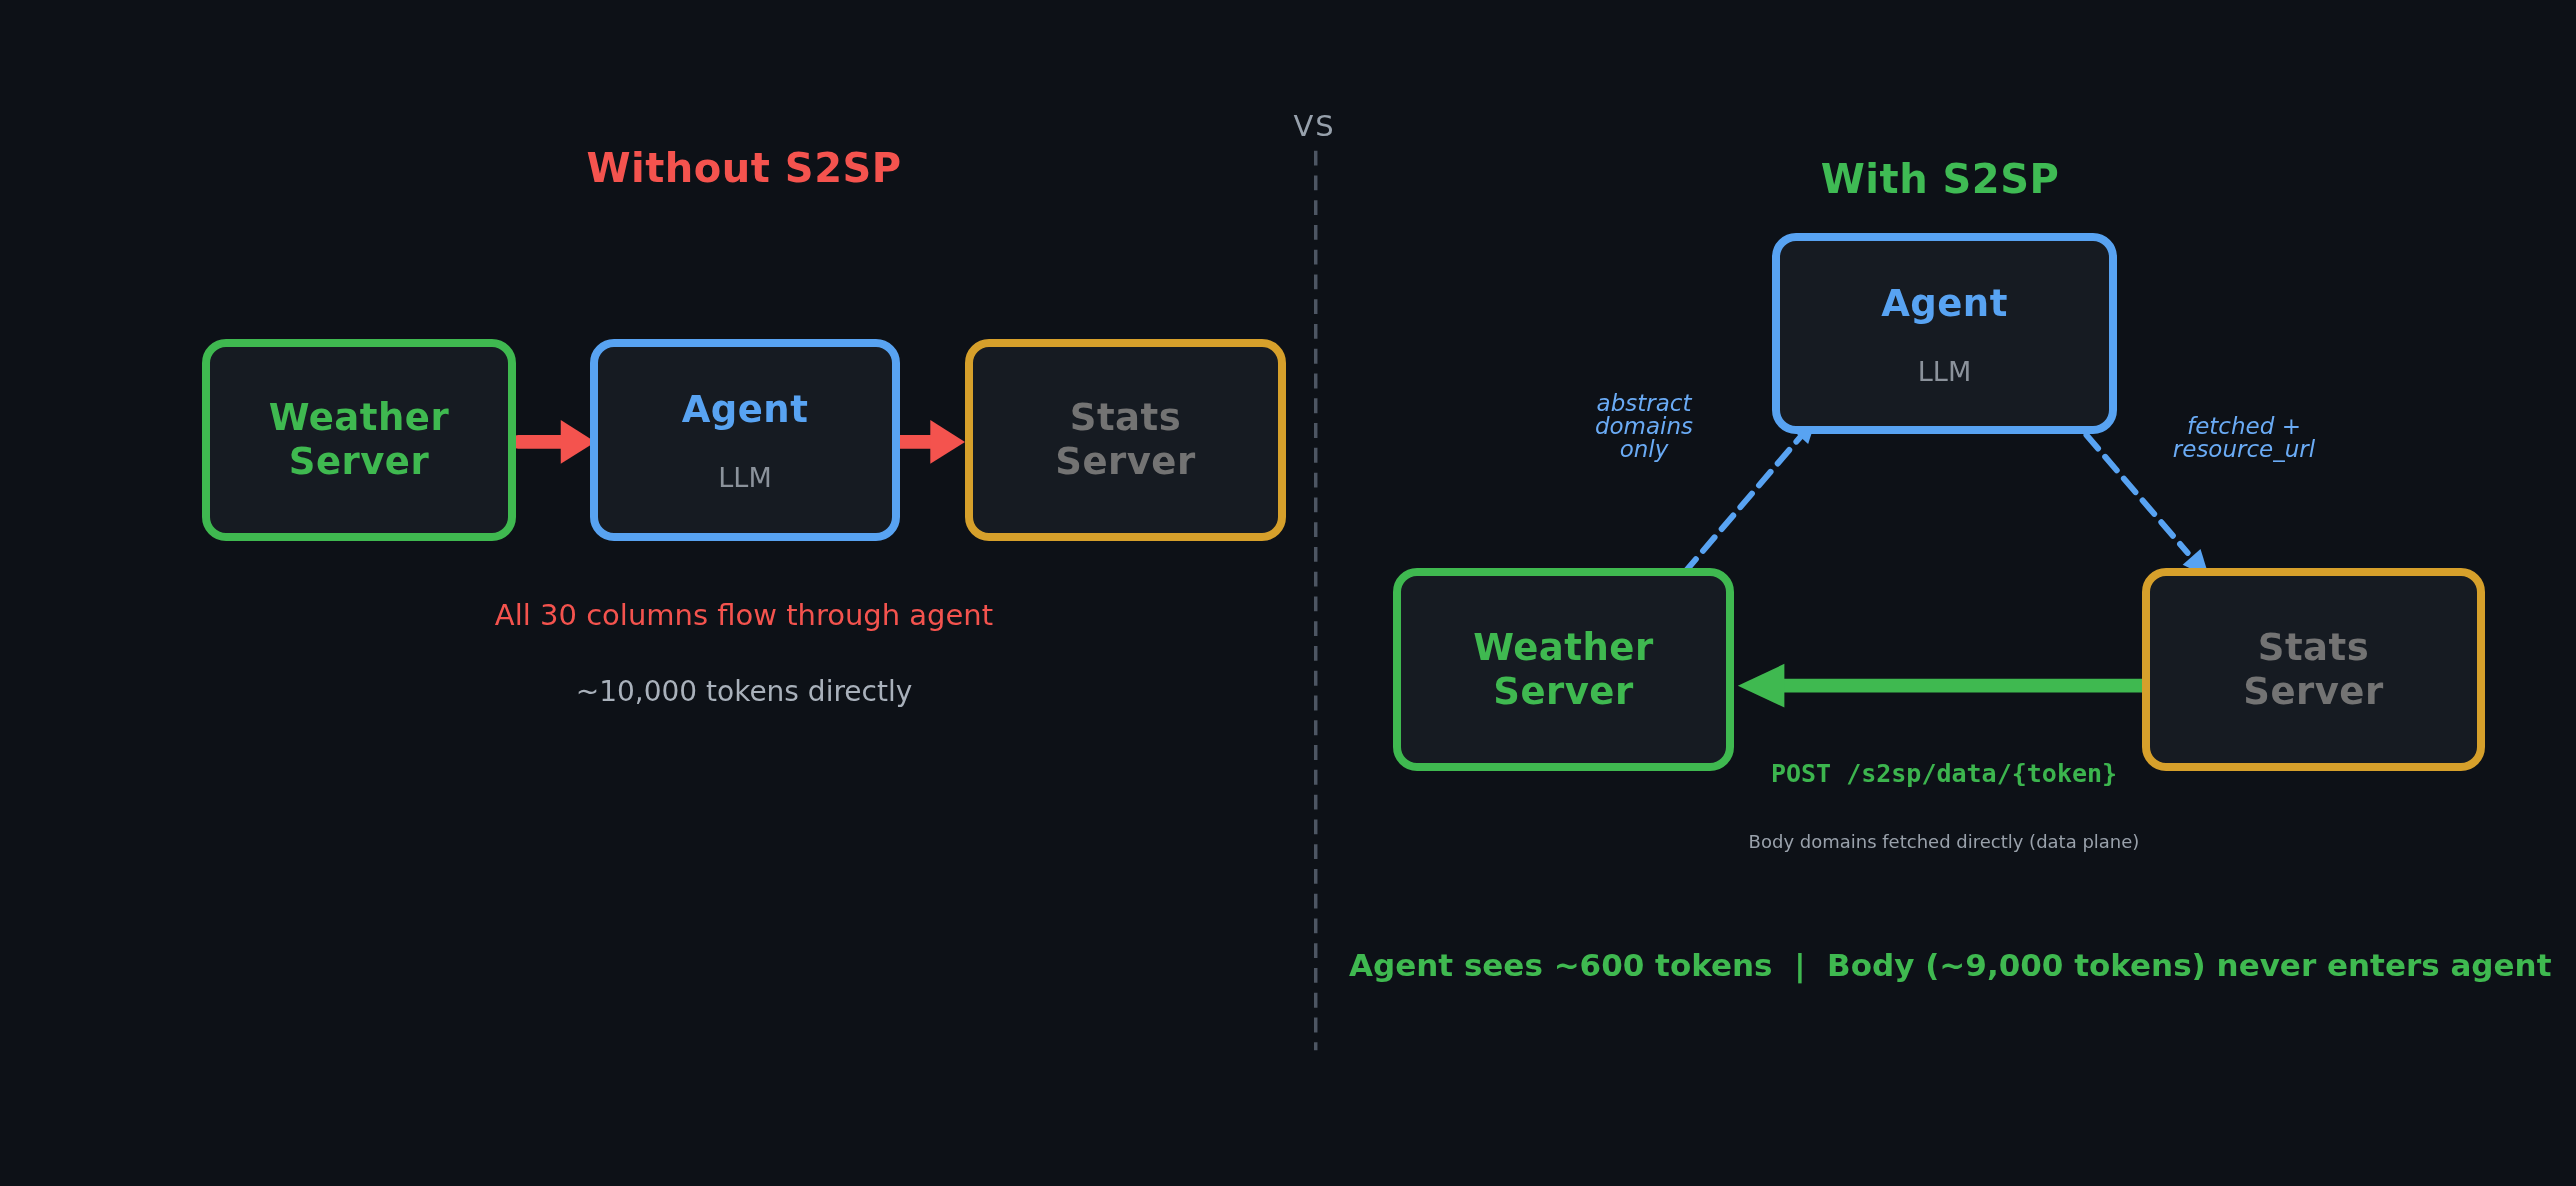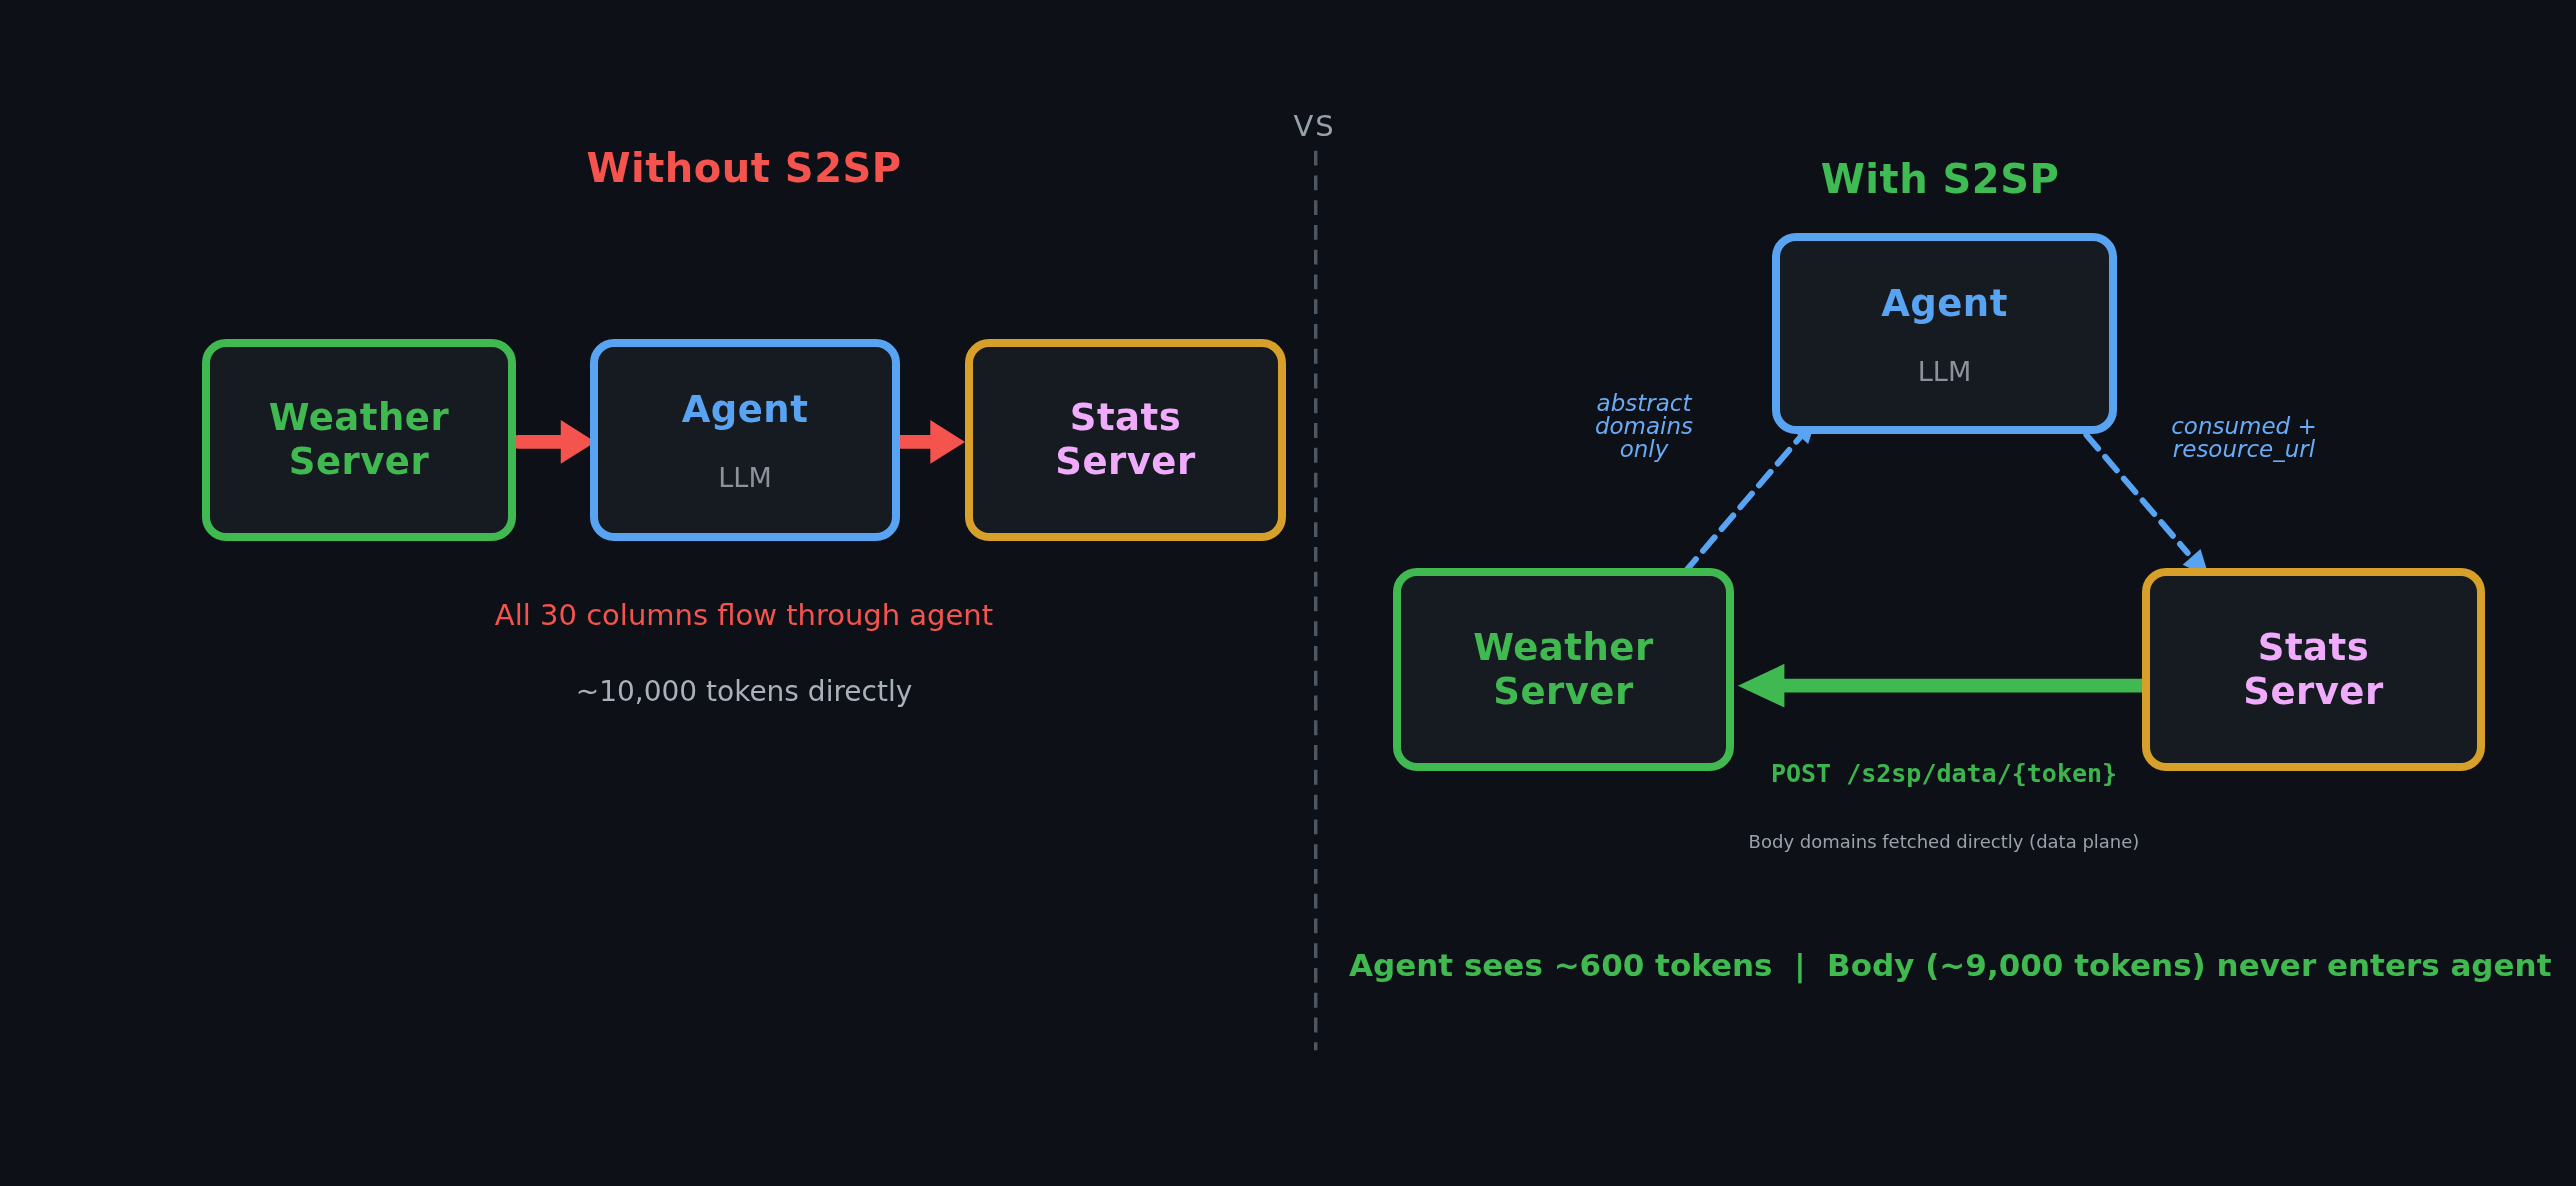--- a/index.html
+++ b/index.html
@@ -20,21 +20,21 @@
   .node .node-title{
     font-weight:bold;font-size:37px;line-height:44px;white-space:pre-line;
     text-align:center;letter-spacing:0.5px;
   }
   .node .node-sub{
     font-size:27px;line-height:28px;color:#8b929b;text-align:center;margin-top:-6px;
   }
   .node .node-sub:empty{display:none;}
   .node.green{border-color:#3fb950;}  .node.green .node-title{color:#3fb950;}
   .node.blue{border-color:#58a3f2;}   .node.blue .node-title{color:#58a3f2;}
-  .node.orange{border-color:#d6a02b;} .node.orange .node-title{color:#f0abfc;}
+  .node.orange{border-color:#d6a02b;} .node.orange .node-title{color:#737373;}
   
   .panel-title{font-size:40px;font-weight:bold;letter-spacing:0.5px;}
   .title-red{color:#f4534e;}
   .title-green{color:#3fbb54;}
   .caption-red{color:#f4534e;font-size:29px;}
   .caption-gray{color:#a9b1bb;font-size:28px;}
   .caption-gray-sm{color:#99a1ab;font-size:18px;}
   .caption-green-bold{color:#3fb950;font-size:31px;font-weight:bold;white-space:pre;}
   .vs-label{color:#97a1ac;font-size:29px;letter-spacing:2px;}
   .edge-label{
@@ -124,21 +124,21 @@
   <div class="node orange" style="left:2142px;top:568px;width:343px;height:203px;">
     <div class="node-title">Stats
 Server</div>
 
   </div>
 
   <div class="abs edge-label" style="left:1545px;top:392px;width:198px;">abstract
 domains
 only</div>
 
-  <div class="abs edge-label" style="left:2145px;top:415px;width:198px;">consumed +
+  <div class="abs edge-label" style="left:2145px;top:415px;width:198px;">fetched +
 resource_url</div>
 
   <div class="abs center-text endpoint-label" style="left:1647px;top:759px;width:594px;">POST /s2sp/data/{token}</div>
 
   <div class="abs center-text caption-gray-sm" style="left:1597px;top:831px;width:694px;">Body domains fetched directly (data plane)</div>
 
   <div class="abs center-text caption-green-bold" style="left:1349px;top:947px;width:1189px;">Agent sees ~600 tokens  |  Body (~9,000 tokens) never enters agent</div>
 
 </div>
 

